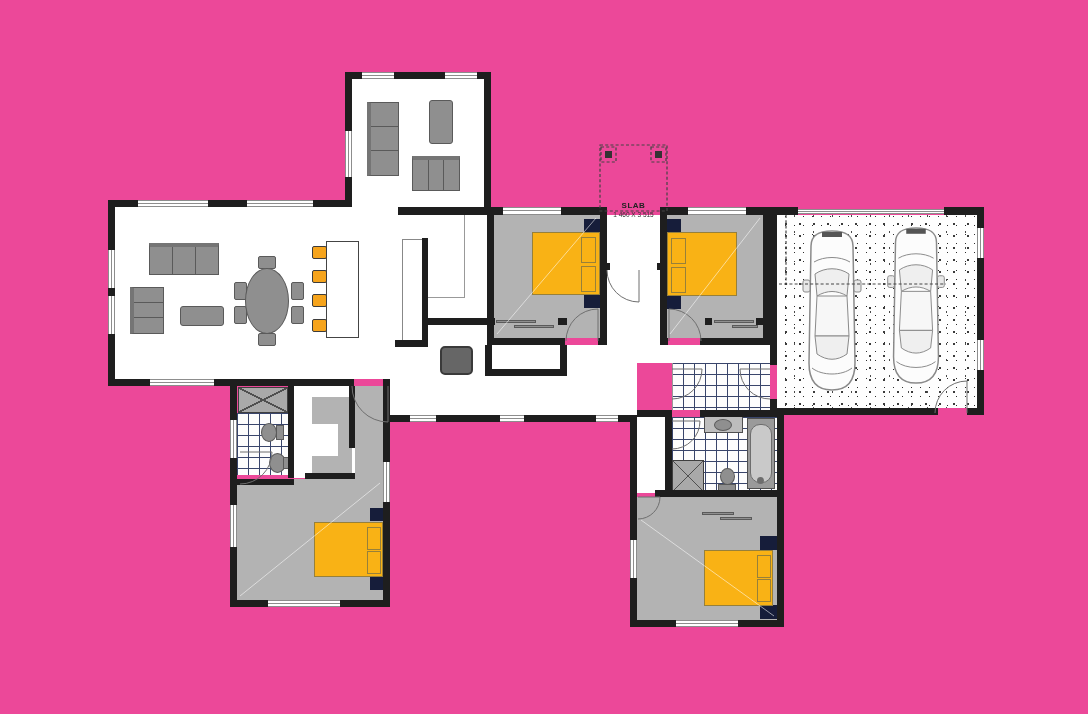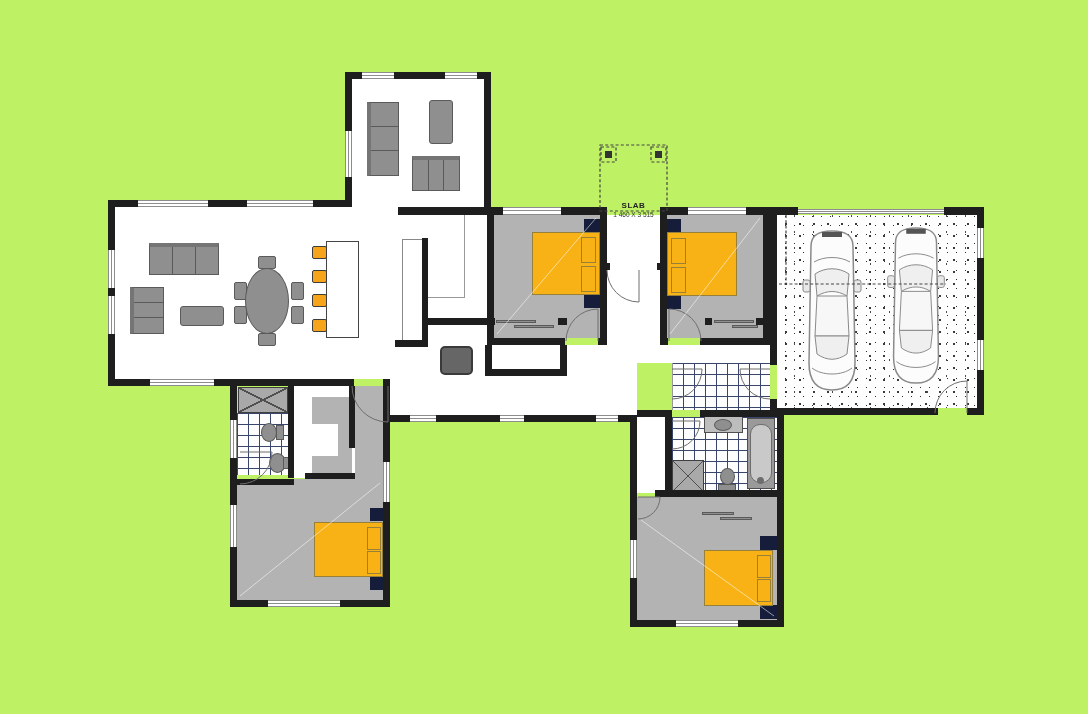--- a/index.html
+++ b/index.html
@@ -1,21 +1,21 @@
 <!DOCTYPE html>
 <html style="--wall: #1e1e1e; --room-grey: #b3b3b3; --furniture-grey: #8f8f8f; --furniture-edge: #5a5a5a; --bed-yellow: #f9b215; --bed-edge: #97803a; --stool-orange: #f6a41c; --navy: #161d3a; --tile-grid: #39456b; --window-line: #8d8d8d; --door-arc: #6f6f6f; --dash-line: #444444;"><head>
 <meta charset="utf-8">
 <style>
   :root{
     --wall:#1e1e1e; --room-grey:#b3b3b3; --furniture-grey:#8f8f8f; --furniture-edge:#5a5a5a;
     --bed-yellow:#f9b215; --bed-edge:#97803a; --stool-orange:#f6a41c; --navy:#161d3a;
     --tile-grid:#39456b; --window-line:#8d8d8d; --door-arc:#6f6f6f; --dash-line:#444444;
   }
   html,body{margin:0;padding:0;background:#fff;}
-  .plan{position:relative;width:1088px;height:714px;background:#bef264;overflow:hidden;
+  .plan{position:relative;width:1088px;height:714px;background:#ec4899;overflow:hidden;
         font-family:"Liberation Sans","DejaVu Sans",sans-serif;}
   .abs{position:absolute;}
   .w{position:absolute;background:var(--wall);}
   .floor-white{position:absolute;background:#fff;}
   .grey{position:absolute;background:var(--room-grey);}
   .tile{position:absolute;background-color:#fdfdfd;
     background-image:linear-gradient(var(--tile-grid) 1px,transparent 1px),
                      linear-gradient(90deg,var(--tile-grid) 1px,transparent 1px);
     background-size:11px 11px;}
   .stipple{position:absolute;background-color:#fefefe;

